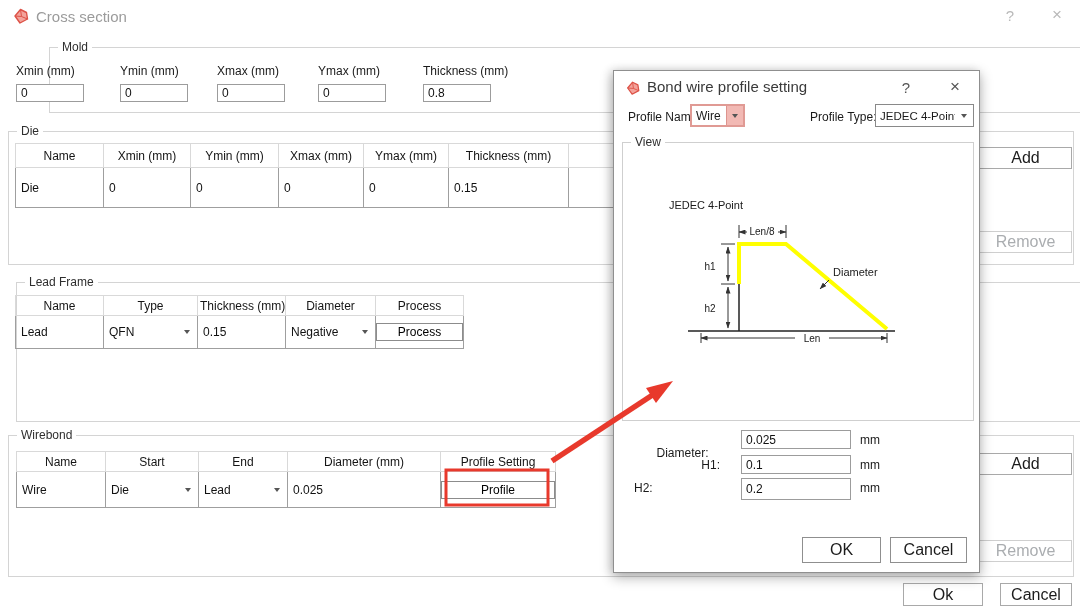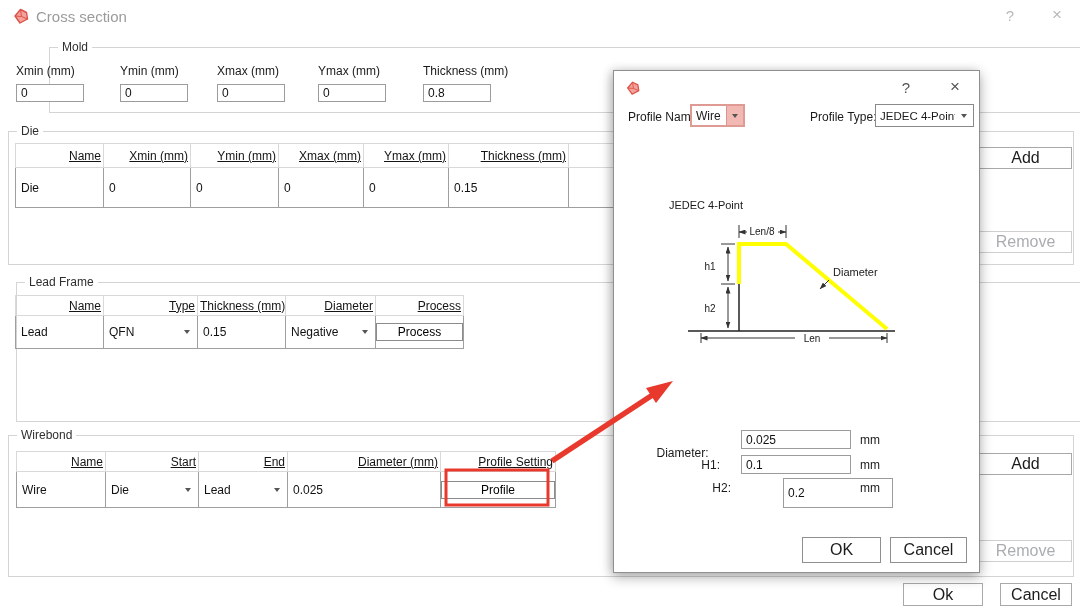--- a/index.html
+++ b/index.html
@@ -21,22 +21,22 @@
   
   .tin{position:absolute;border:1px solid #9c9c9c;background:#fff;font-family:inherit;
     font-size:12px;padding:1px 4px;box-sizing:border-box;color:#111;}
   .flabel{position:absolute;font-size:12px;color:#1a1a1a;white-space:nowrap;}
   
   .btn{position:absolute;background:#fff;border:1px solid #a9a9a9;font-family:inherit;
     font-size:16px;color:#1c1c1c;text-align:center;box-sizing:border-box;}
   .btn.disabled{color:#aaadb0;border-color:#cfcfcf;}
   
   table.tbl{position:absolute;border-collapse:collapse;table-layout:fixed;font-size:12px;}
-  table.tbl th{border:1px solid #d9d9d9;font-weight:normal;text-align:right;
-    padding:0 2px;color:#151515;overflow:hidden;white-space:nowrap;text-decoration:underline;}
+  table.tbl th{border:1px solid #d9d9d9;font-weight:normal;text-align:center;
+    padding:0 2px;color:#151515;overflow:hidden;white-space:nowrap;}
   table.tbl td{border:1px solid #9f9f9f;padding:0;color:#111;overflow:hidden;}
   td .cellpad{padding:0 5px;display:flex;align-items:center;height:100%;}
   .combo-cell{display:flex;align-items:center;justify-content:space-between;
     padding:0 7px 0 5px;height:100%;}
   .caret{width:0;height:0;border-left:3.5px solid transparent;
     border-right:3.5px solid transparent;border-top:4px solid #555;}
   .cellbtn{width:100%;height:100%;display:flex;align-items:center;justify-content:center;
     border:1px solid #8c8c8c;box-sizing:border-box;background:#fff;font-family:inherit;font-size:12px;}
   
   .dlg{position:absolute;left:613px;top:70px;width:367px;height:503px;background:#fff;
@@ -223,38 +223,42 @@
 <button class="btn" style="left:903px;top:583px;width:80px;height:23px;">Ok</button>
 <button class="btn" style="left:1000px;top:583px;width:72px;height:23px;">Cancel</button>
 
 <div class="dlg">
   <span class="abs" style="left:11px;top:9px;width:16px;height:16px;">
     <svg width="16" height="16" viewBox="0 0 18 18">
       <path d="M3 9 L8.5 2.5 L14.5 5.5 L15.5 12 L8 16 Z" fill="#f3a39b" stroke="#dd5247" stroke-width="1.4" stroke-linejoin="round"></path>
       <path d="M8.5 2.5 L9.5 9.5 L3 9 M9.5 9.5 L15.5 12" fill="none" stroke="#dd5247" stroke-width="1"></path>
     </svg>
   </span>
+  <span class="abs dlg-title" style="left:33px;top:7px;">Bond wire profile setting</span>
   <span class="abs sysbtn" style="left:281px;top:6px;">?</span>
   <span class="abs sysbtn" style="left:330px;top:5px;font-size:17px;">×</span>
 
   <span class="flabel" style="left:14px;top:39px;">Profile Name</span>
   <div class="combo combo-red" style="left:76px;top:33px;width:55px;height:23px;">
     <span class="ctext">Wire</span>
     <span class="cbtn">
         <span class="caret"></span>
       </span>
   </div>
   <span class="flabel" style="left:196px;top:39px;">Profile Type:</span>
   <div class="combo combo-gray" style="left:261px;top:33px;width:99px;height:23px;font-size:11.5px;">
     <span class="ctext">JEDEC 4-Point</span>
     <span class="cbtn">
         <span class="caret"></span>
       </span>
   </div>
 
+  <div class="gb" style="left:8px;top:71px;width:350px;height:277px;border-color:#cfcfcf;">
+    <span class="lg">View</span>
+  </div>
   <svg class="abs" style="left:8px;top:71px;" width="350" height="277" viewBox="0 0 350 277">
     <defs>
       <marker id="ah" markerWidth="7" markerHeight="5" refX="6.5" refY="2.5" orient="auto">
         <path d="M0,0 L7,2.5 L0,5 Z" fill="#333"></path>
       </marker>
       <marker id="ahr" markerWidth="7" markerHeight="5" refX="6.5" refY="2.5" orient="auto-start-reverse">
         <path d="M0,0 L7,2.5 L0,5 Z" fill="#333"></path>
       </marker>
     </defs>
     <text x="47" y="67" font-size="11" fill="#1a1a1a">JEDEC 4-Point</text>
@@ -288,22 +292,22 @@
   </svg>
 
   <span class="flabel" style="left:20px;top:343px;width:97px;text-align:center;margin-top:32px;">Diameter:</span>
   <input class="tin" style="left: 127px; top: 359px; width: 110px; height: 19px;" value="0.025">
   <span class="mm" style="left:246px;top:362px;">mm</span>
 
   <span class="flabel" style="left:9px;top:387px;width:97px;text-align:right;">H1:</span>
   <input class="tin" style="left: 127px; top: 384px; width: 110px; height: 19px;" value="0.1">
   <span class="mm" style="left:246px;top:387px;">mm</span>
 
-  <span class="flabel" style="left:20px;top:410px;width:97px;text-align:right;">H2:</span>
-  <input class="tin" style="left: 127px; top: 407px; width: 110px; height: 30px; margin-left: 42px;" value="0.2">
+  <span class="flabel" style="left:20px;top:410px;width:97px;text-align:left;">H2:</span>
+  <input class="tin" style="left: 127px; top: 407px; width: 110px; height: 22px;" value="0.2">
   <span class="mm" style="left:246px;top:410px;">mm</span>
 
   <button class="btn" style="left:188px;top:466px;width:79px;height:26px;border-color:#8f8f8f;">OK</button>
   <button class="btn" style="left:276px;top:466px;width:77px;height:26px;border-color:#8f8f8f;">Cancel</button>
 </div>
 
 <svg class="overlay-svg" width="1080" height="615" viewBox="0 0 1080 615">
   <rect x="446" y="470" width="102" height="35" fill="none" stroke-width="3" stroke="#e8392c"></rect>
   <line x1="552" y1="461" x2="654" y2="394" stroke-width="5.5" stroke="#e8392c"></line>
   <polygon points="673,381 656,403 646,388" fill="#e8392c"></polygon>

